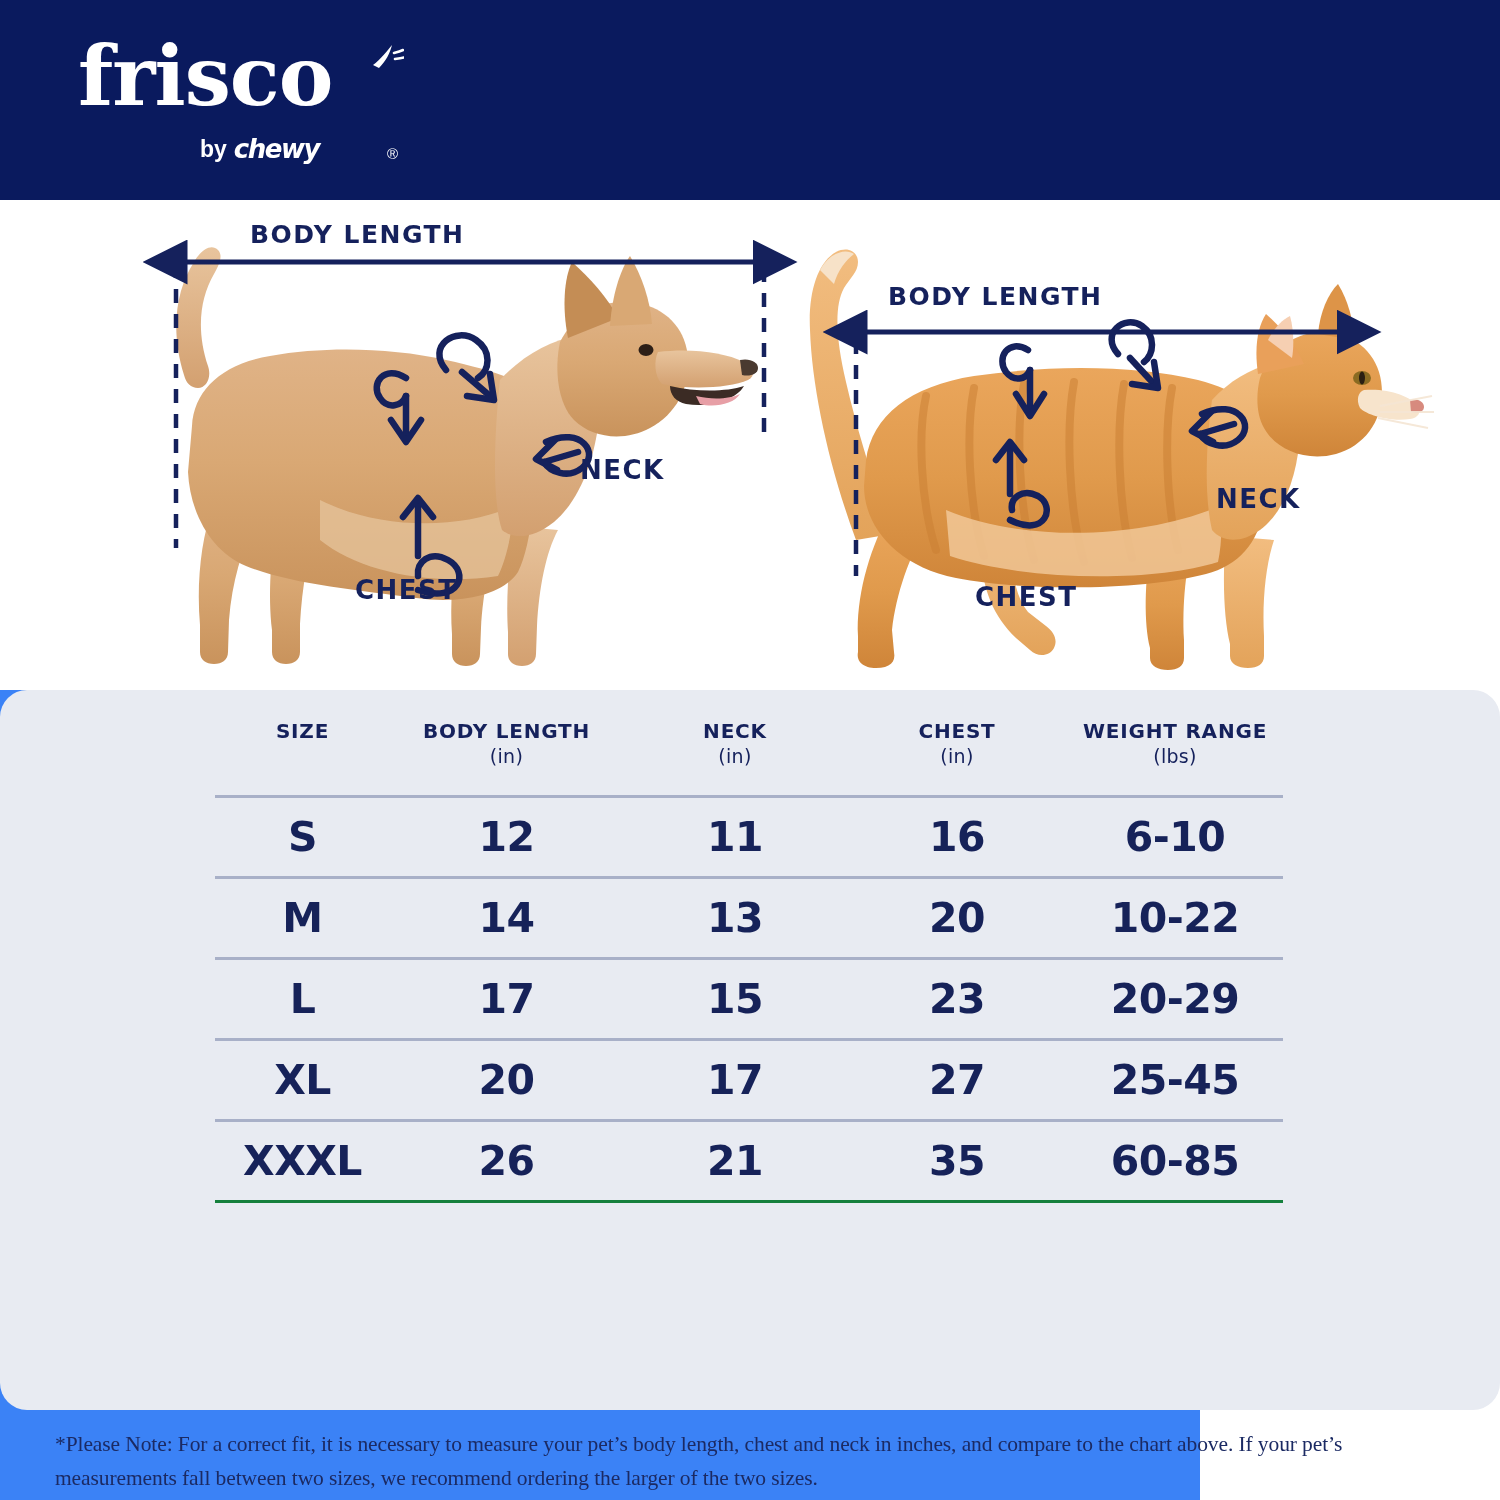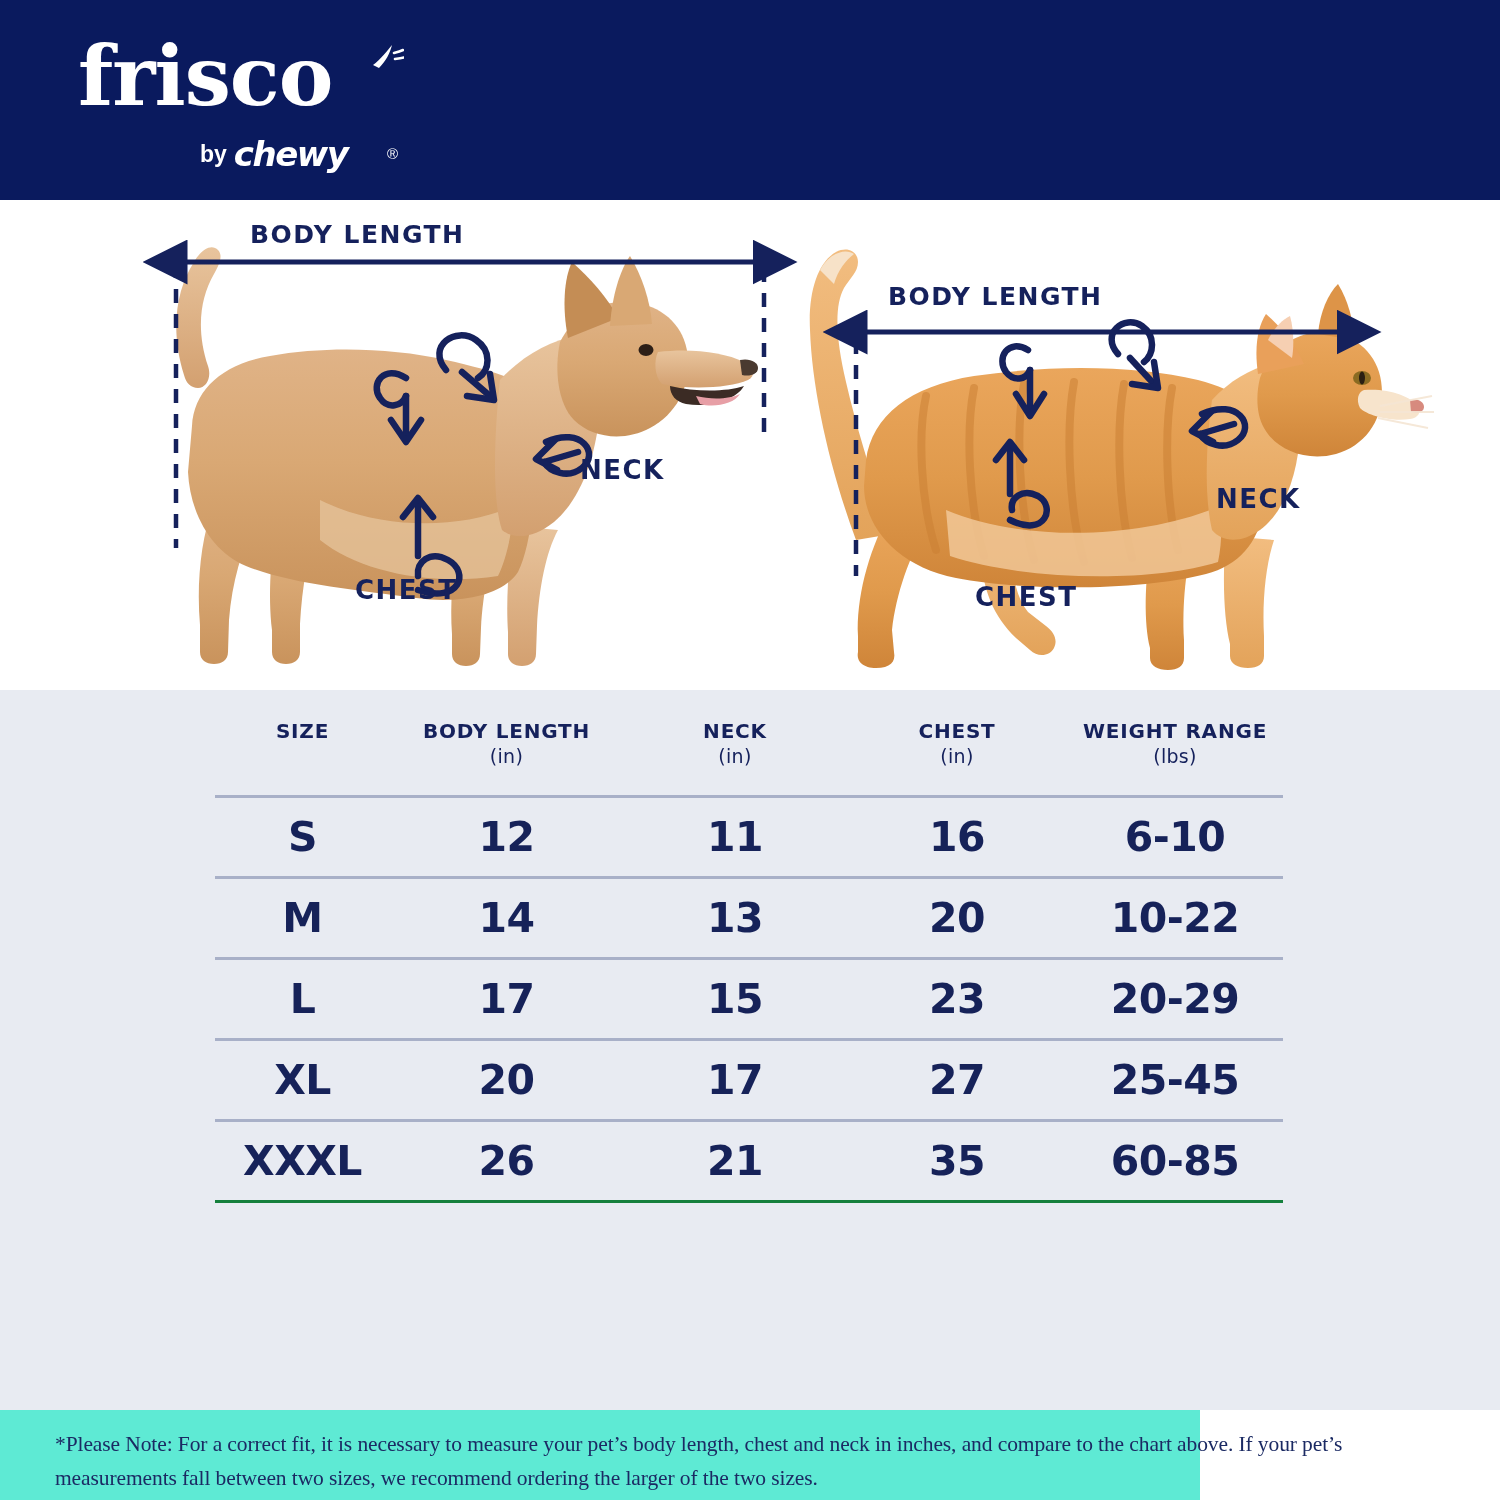--- a/index.html
+++ b/index.html
@@ -5,21 +5,21 @@
   * { box-sizing: border-box; margin: 0; padding: 0; }
   html, body {
     width: 1500px; height: 1500px;
     background: #ffffff;
     font-family: "Liberation Sans", sans-serif;
     overflow: hidden;
   }
   #page {
     position: relative;
     width: 1200px; height: 1500px;
-    background: #5eead4;
+    background: #3b82f6;
   }
 
   
   .header-band {
     position: absolute;
     left: 0; top: 0;
     width: 1500px; height: 200px;
     background: #0a1a5e;
   }
   .logo-wrap {
@@ -60,21 +60,21 @@
   .logo-by {
     font-family: "Liberation Sans", sans-serif;
     font-weight: bold;
     font-size: 23px;
     color: #ffffff;
   }
   .logo-chewy {
     font-family: "DejaVu Sans", sans-serif;
     font-weight: bold;
     font-style: italic;
-    font-size: 34px;
+    font-size: 26px;
     color: #ffffff;
     letter-spacing: -1.5px;
   }
   .header-title {
     position: absolute;
     left: 0; top: 48px;
     width: 1500px;
     text-align: center;
     padding-left: 150px;
     font-family: "DejaVu Sans", sans-serif;
@@ -104,20 +104,21 @@
     letter-spacing: 1.5px;
     white-space: nowrap;
   }
 
   
   .table-area {
     position: absolute;
     left: 0; top: 690px;
     width: 1500px; height: 720px;
     background: #e8ebf2;
+    border-radius: 27px;
   }
   table.size-table {
     position: absolute;
     left: 215px; top: 20px;
     width: 1068px;
     border-collapse: collapse;
   }
   table.size-table th {
     font-family: "DejaVu Sans", sans-serif;
     font-weight: bold;

